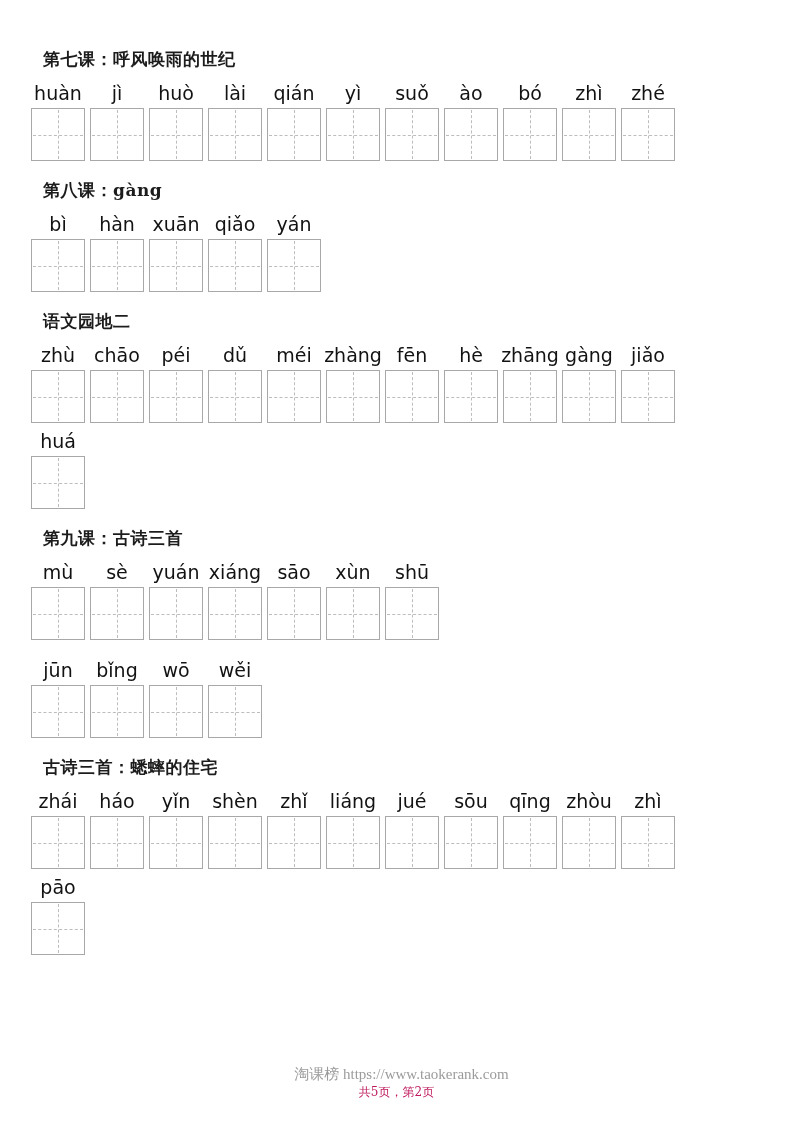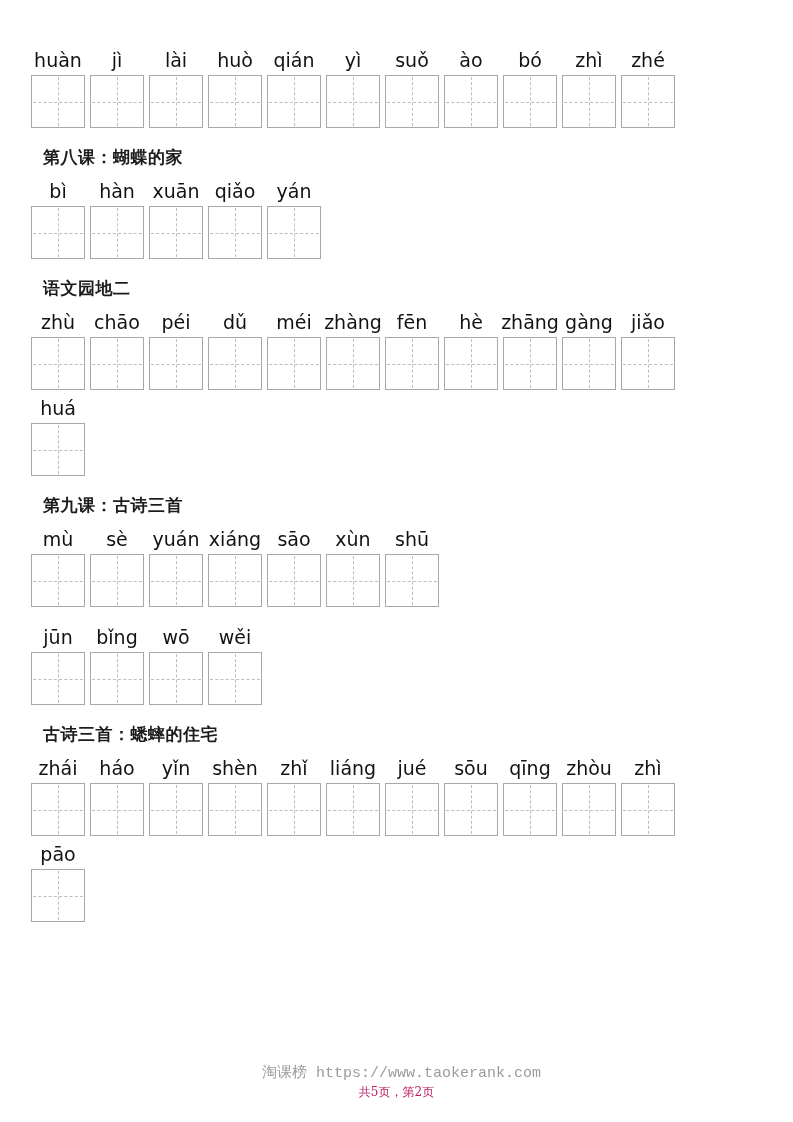--- a/index.html
+++ b/index.html
@@ -85,65 +85,66 @@
     top: 1064px;
     left: 0;
     width: 793px;
     text-align: center;
   }
   .footer-site {
     display: block;
     font-size: 15px;
     line-height: 20px;
     color: #9b9b9b;
-    font-family: Liberation Mono, monospace;
+    font-family: Liberation Serif, serif;
     padding-left: 10px;
   }
   .footer-page {
     display: block;
     font-size: 12px;
     line-height: 16px;
     color: #be185d;
     font-family: "DejaVu Serif", "Liberation Serif", serif;
   }
 </style>
 </head>
 <body>
 
 <main class="page">
   <div class="content">
   <section class="lesson">
+    <h2 class="lesson-title">第七课：呼风唤雨的世纪</h2>
     <div class="rows">
           <div class="grid-row">
   <div class="cell">
     <div class="pinyin">huàn</div>
     <div class="tianzige">
       <span class="v-line"></span>
       <span class="h-line"></span>
     </div>
   </div>
 
   <div class="cell">
     <div class="pinyin">jì</div>
     <div class="tianzige">
       <span class="v-line"></span>
       <span class="h-line"></span>
     </div>
   </div>
 
   <div class="cell">
+    <div class="pinyin">huò</div>
+    <div class="tianzige">
+      <span class="v-line"></span>
+      <span class="h-line"></span>
+    </div>
+  </div>
+
+  <div class="cell">
     <div class="pinyin">lài</div>
-    <div class="tianzige">
-      <span class="v-line"></span>
-      <span class="h-line"></span>
-    </div>
-  </div>
-
-  <div class="cell">
-    <div class="pinyin">huò</div>
     <div class="tianzige">
       <span class="v-line"></span>
       <span class="h-line"></span>
     </div>
   </div>
 
   <div class="cell">
     <div class="pinyin">qián</div>
     <div class="tianzige">
       <span class="v-line"></span>
@@ -196,21 +197,21 @@
     <div class="tianzige">
       <span class="v-line"></span>
       <span class="h-line"></span>
     </div>
   </div>
 </div>
         </div>
   </section>
 
   <section class="lesson">
-    <h2 class="lesson-title">第八课：蝴蝶的家</h2>
+    <h2 class="lesson-title">第八课：gàng</h2>
     <div class="rows">
           <div class="grid-row">
   <div class="cell">
     <div class="pinyin">bì</div>
     <div class="tianzige">
       <span class="v-line"></span>
       <span class="h-line"></span>
     </div>
   </div>
 

